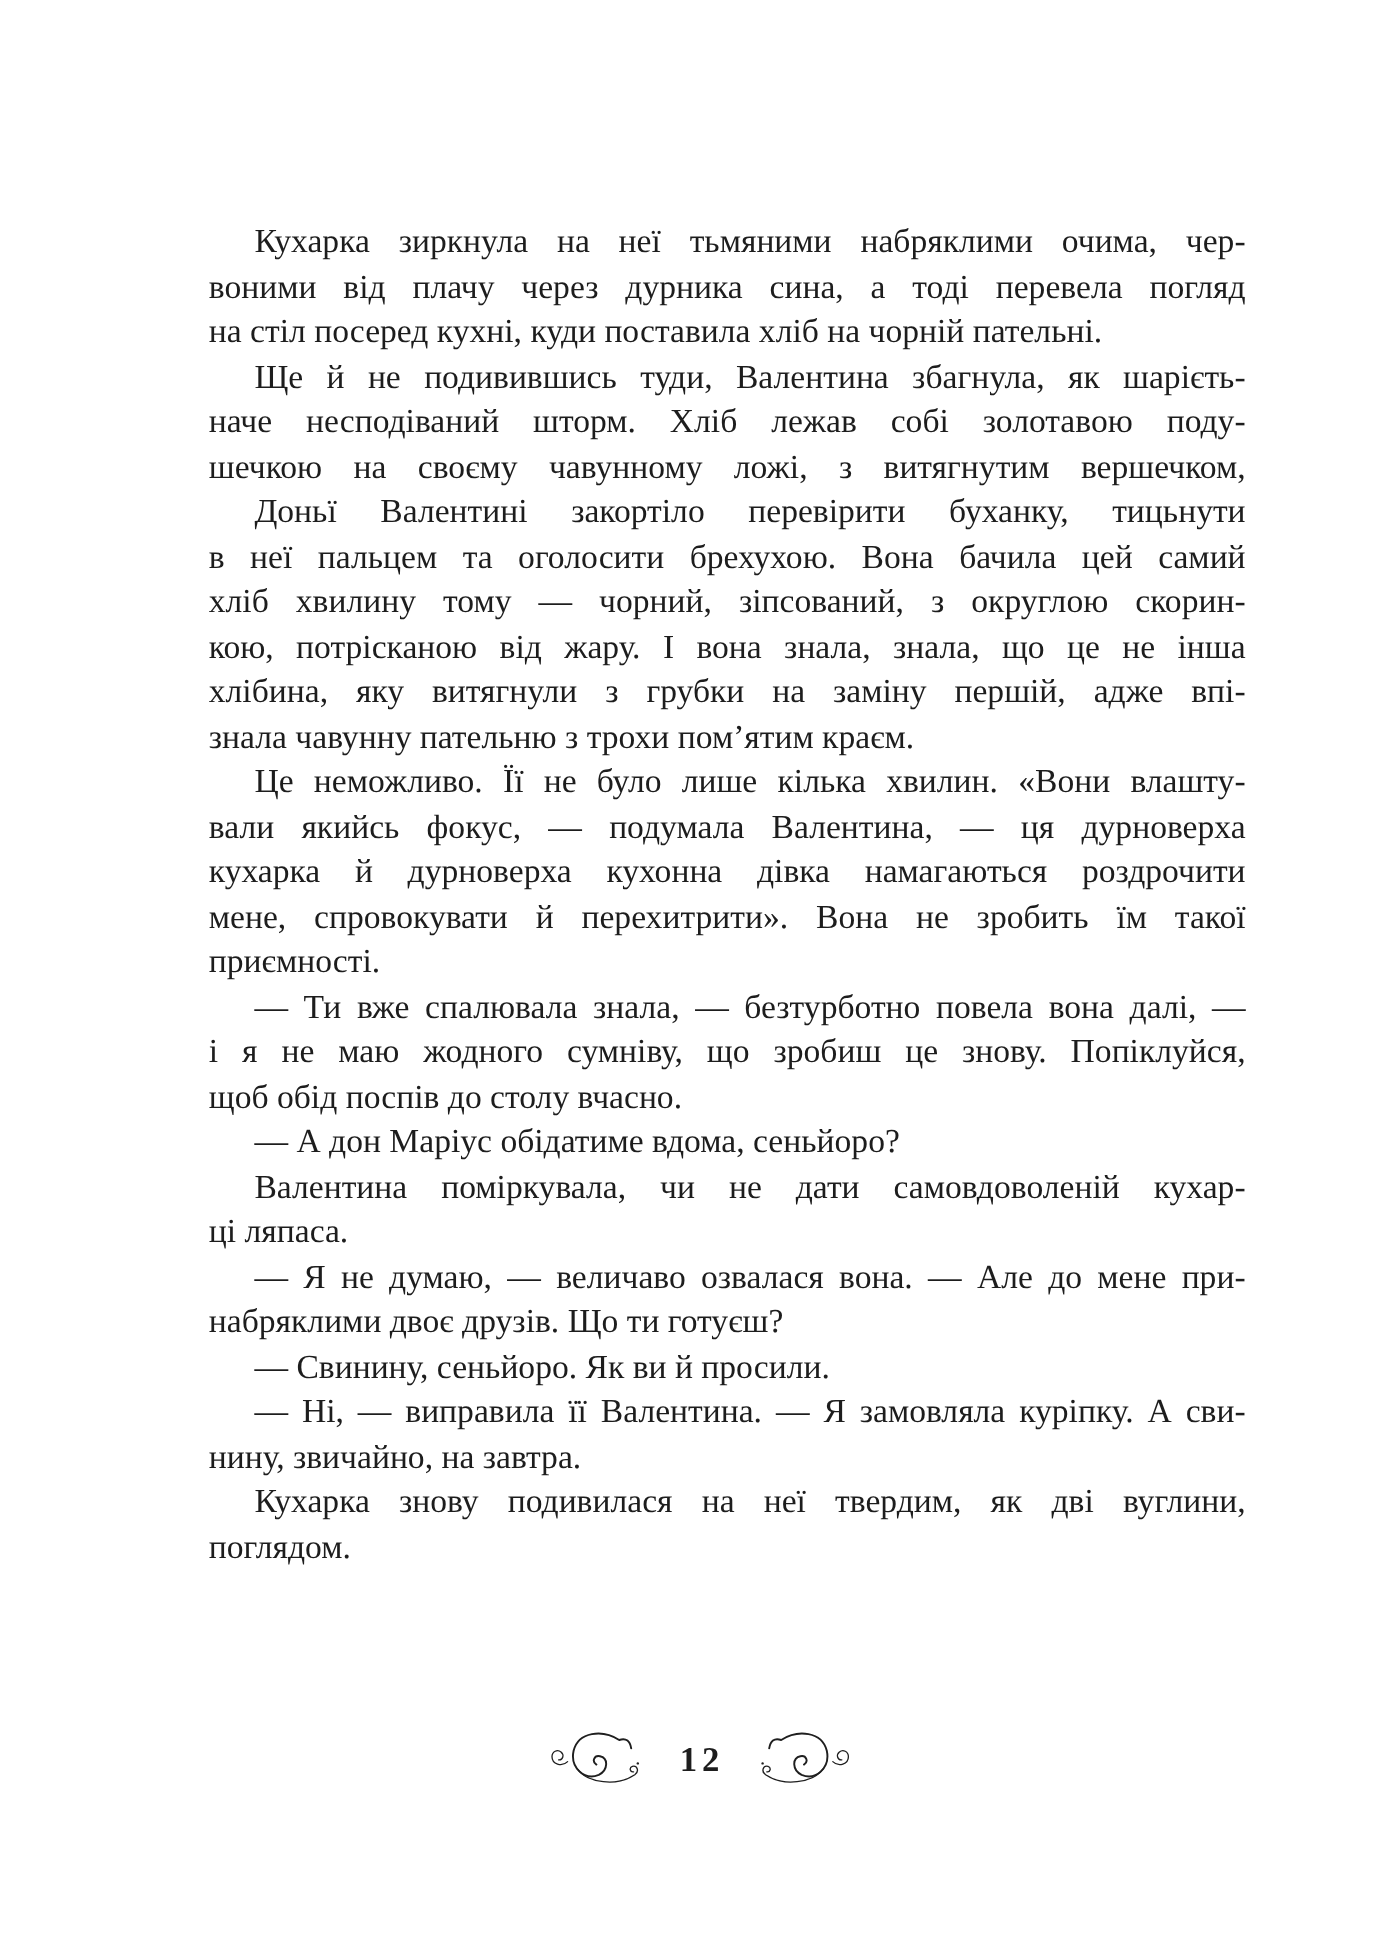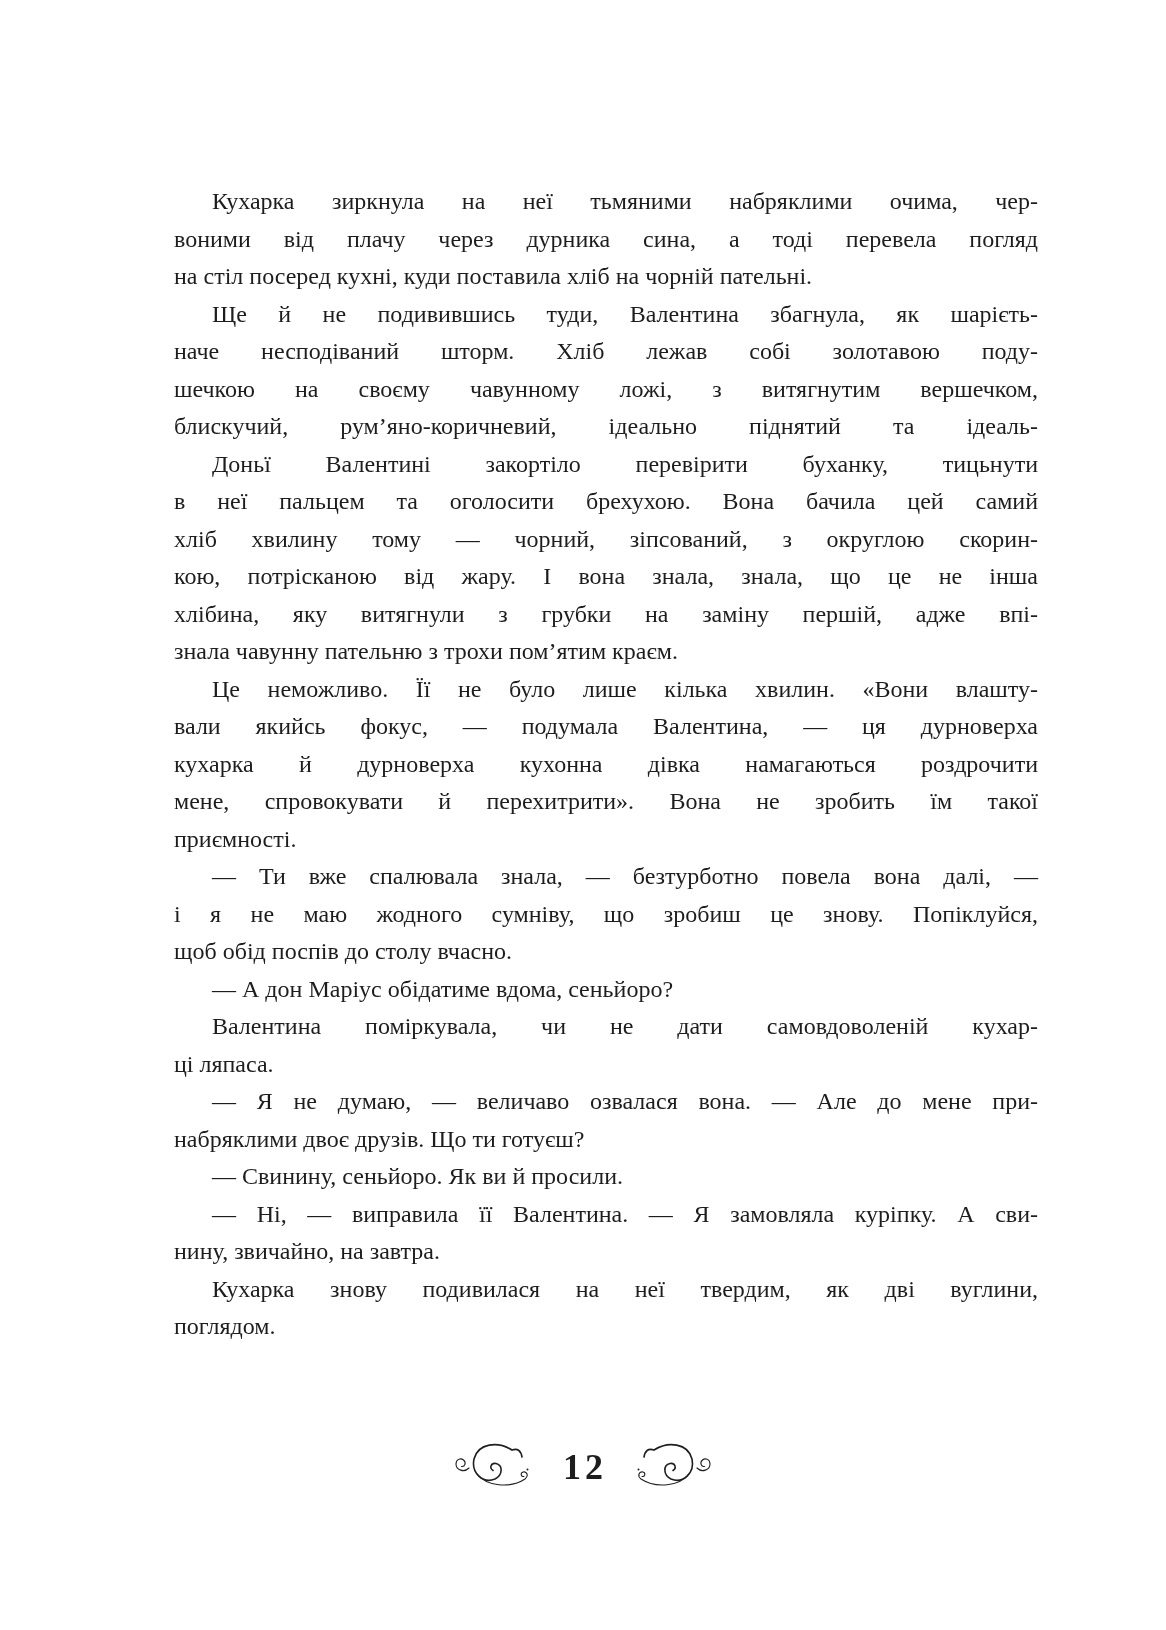--- a/index.html
+++ b/index.html
@@ -13,21 +13,21 @@
     position: relative;
     font-family: "Liberation Serif", serif;
     overflow: hidden;
   }
   .text-block {
     position: absolute;
     left: 174px;
     top: 183px;
     width: 864px;
     color: #1d1d1d;
-    font-size: 24px;
+    font-size: 28px;
     line-height: 37.5px;
   }
   .paragraph { margin: 0; }
   .line {
     text-align: left;
     white-space: normal;
   }
   .line.just {
     text-align: justify;
     text-align-last: justify;
@@ -40,21 +40,21 @@
     position: absolute;
     left: 0;
     top: 1442px;
     width: 1166px;
     display: flex;
     justify-content: center;
     align-items: center;
     gap: 26px;
   }
   .page-number {
-    font-size: 36px;
+    font-size: 29px;
     font-weight: bold;
     letter-spacing: 4px;
     color: #1d1d1d;
     padding-left: 4px; 
   }
   .flourish {
     width: 82px;
     height: 50px;
     display: block;
   }
@@ -65,21 +65,20 @@
 <div class="text-block">
     <div class="paragraph">
       <div class="line just indent"><span>Кухарка зиркнула на неї тьмяними набряклими очима, чер-</span></div>
       <div class="line just"><span>воними від плачу через дурника сина, а тоді перевела погляд</span></div>
       <div class="line"><span>на стіл посеред кухні, куди поставила хліб на чорній пательні.</span></div>
     </div>
     <div class="paragraph">
       <div class="line just indent"><span>Ще й не подивившись туди, Валентина збагнула, як шарієть-</span></div>
       <div class="line just"><span>наче несподіваний шторм. Хліб лежав собі золотавою поду-</span></div>
       <div class="line just"><span>шечкою на своєму чавунному ложі, з витягнутим вершечком,</span></div>
-      <div class="line just"><span>блискучий, рум’яно-коричневий, ідеально піднятий та ідеаль-</span></div>
     </div>
     <div class="paragraph">
       <div class="line just indent"><span>Доньї Валентині закортіло перевірити буханку, тицьнути</span></div>
       <div class="line just"><span>в неї пальцем та оголосити брехухою. Вона бачила цей самий</span></div>
       <div class="line just"><span>хліб хвилину тому — чорний, зіпсований, з округлою скорин-</span></div>
       <div class="line just"><span>кою, потрісканою від жару. І вона знала, </span><span class="seg-italic">знала</span><span>, що це не інша</span></div>
       <div class="line just"><span>хлібина, яку витягнули з грубки на заміну першій, адже впі-</span></div>
       <div class="line"><span>знала чавунну пательню з трохи пом’ятим краєм.</span></div>
     </div>
     <div class="paragraph">

